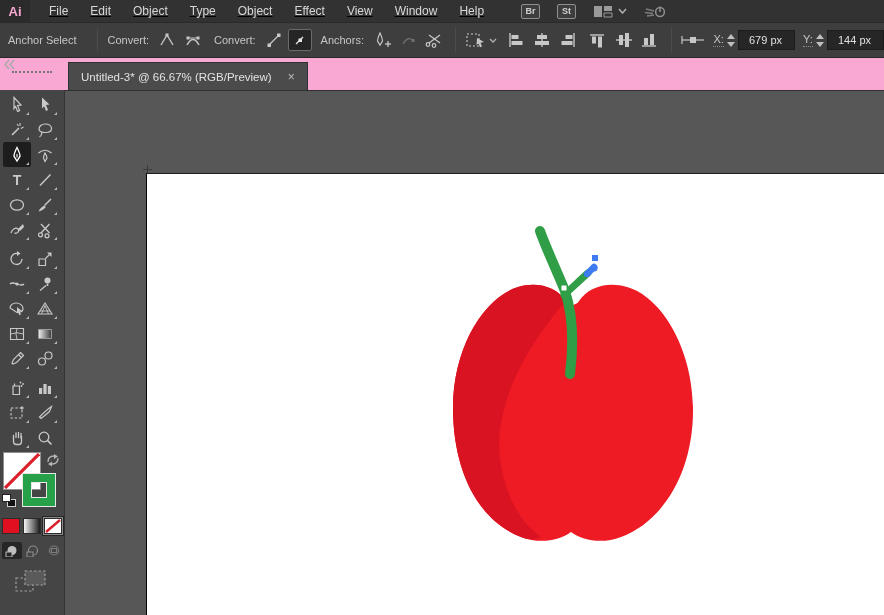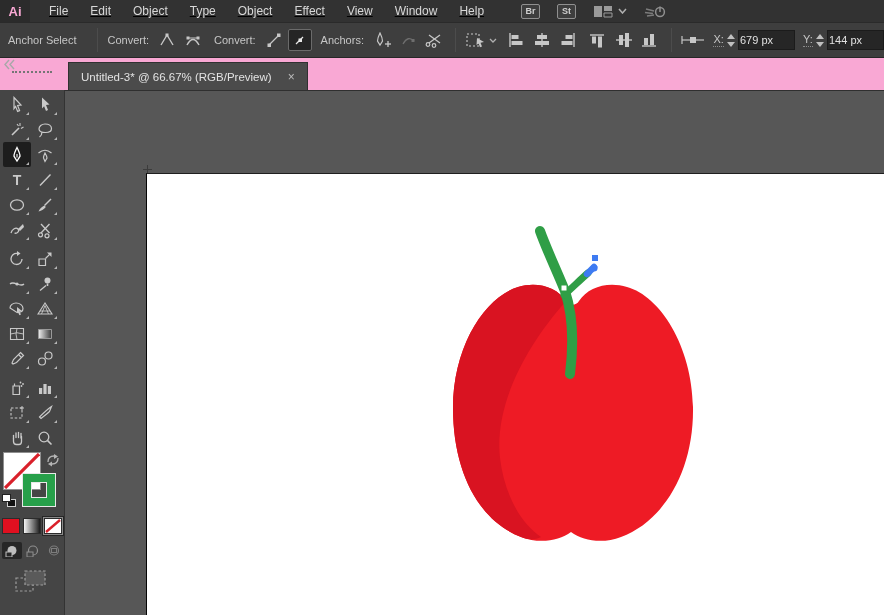--- a/index.html
+++ b/index.html
@@ -33,21 +33,21 @@
   .cb-group { display:flex; align-items:center; gap:2px; }
   .xy-label { margin:0 3px 0 8px; border-bottom:1px dotted #8a8a8a; padding-bottom:1px; }
   .stepper { width:11px; height:20px; display:flex; flex-direction:column;
              align-items:center; justify-content:center; gap:3px; }
   .stepper .up { width:0; height:0; border-left:4px solid transparent; border-right:4px solid transparent;
                  border-bottom:5px solid #c0c0c0; }
   .stepper .dn { width:0; height:0; border-left:4px solid transparent; border-right:4px solid transparent;
                  border-top:5px solid #c0c0c0; }
   .cb-field { width:57px; height:20px; margin-left:3px; background:#262626; border:1px solid #1b1b1b;
               color:#e0e0e0; font-size:11px; font-family:"Liberation Sans",sans-serif;
-              padding:0 0 0 1px; }
+              padding:0 0 0 10px; }
 
   
   .tabbar { position:absolute; left:0; top:58px; width:884px; height:32px; background:#f9a8d4; }
   .panel-head { position:absolute; left:0; top:0; width:65px; height:32px; }
   .collapse { position:absolute; left:2px; top:1px; }
   .grip { position:absolute; left:12px; top:13px; width:40px; border-top:2px dotted #757575; }
   .doc-tab { position:absolute; left:68px; top:4px; height:28px; background:#4b4b4b;
              border:1px solid #313131; border-bottom:none; display:flex; align-items:center;
              padding:0 12px; color:#e2e2e2; font-size:11.5px; }
   .doc-tab .close { margin-left:16px; color:#bdbdbd; font-size:12px; cursor:default; }

